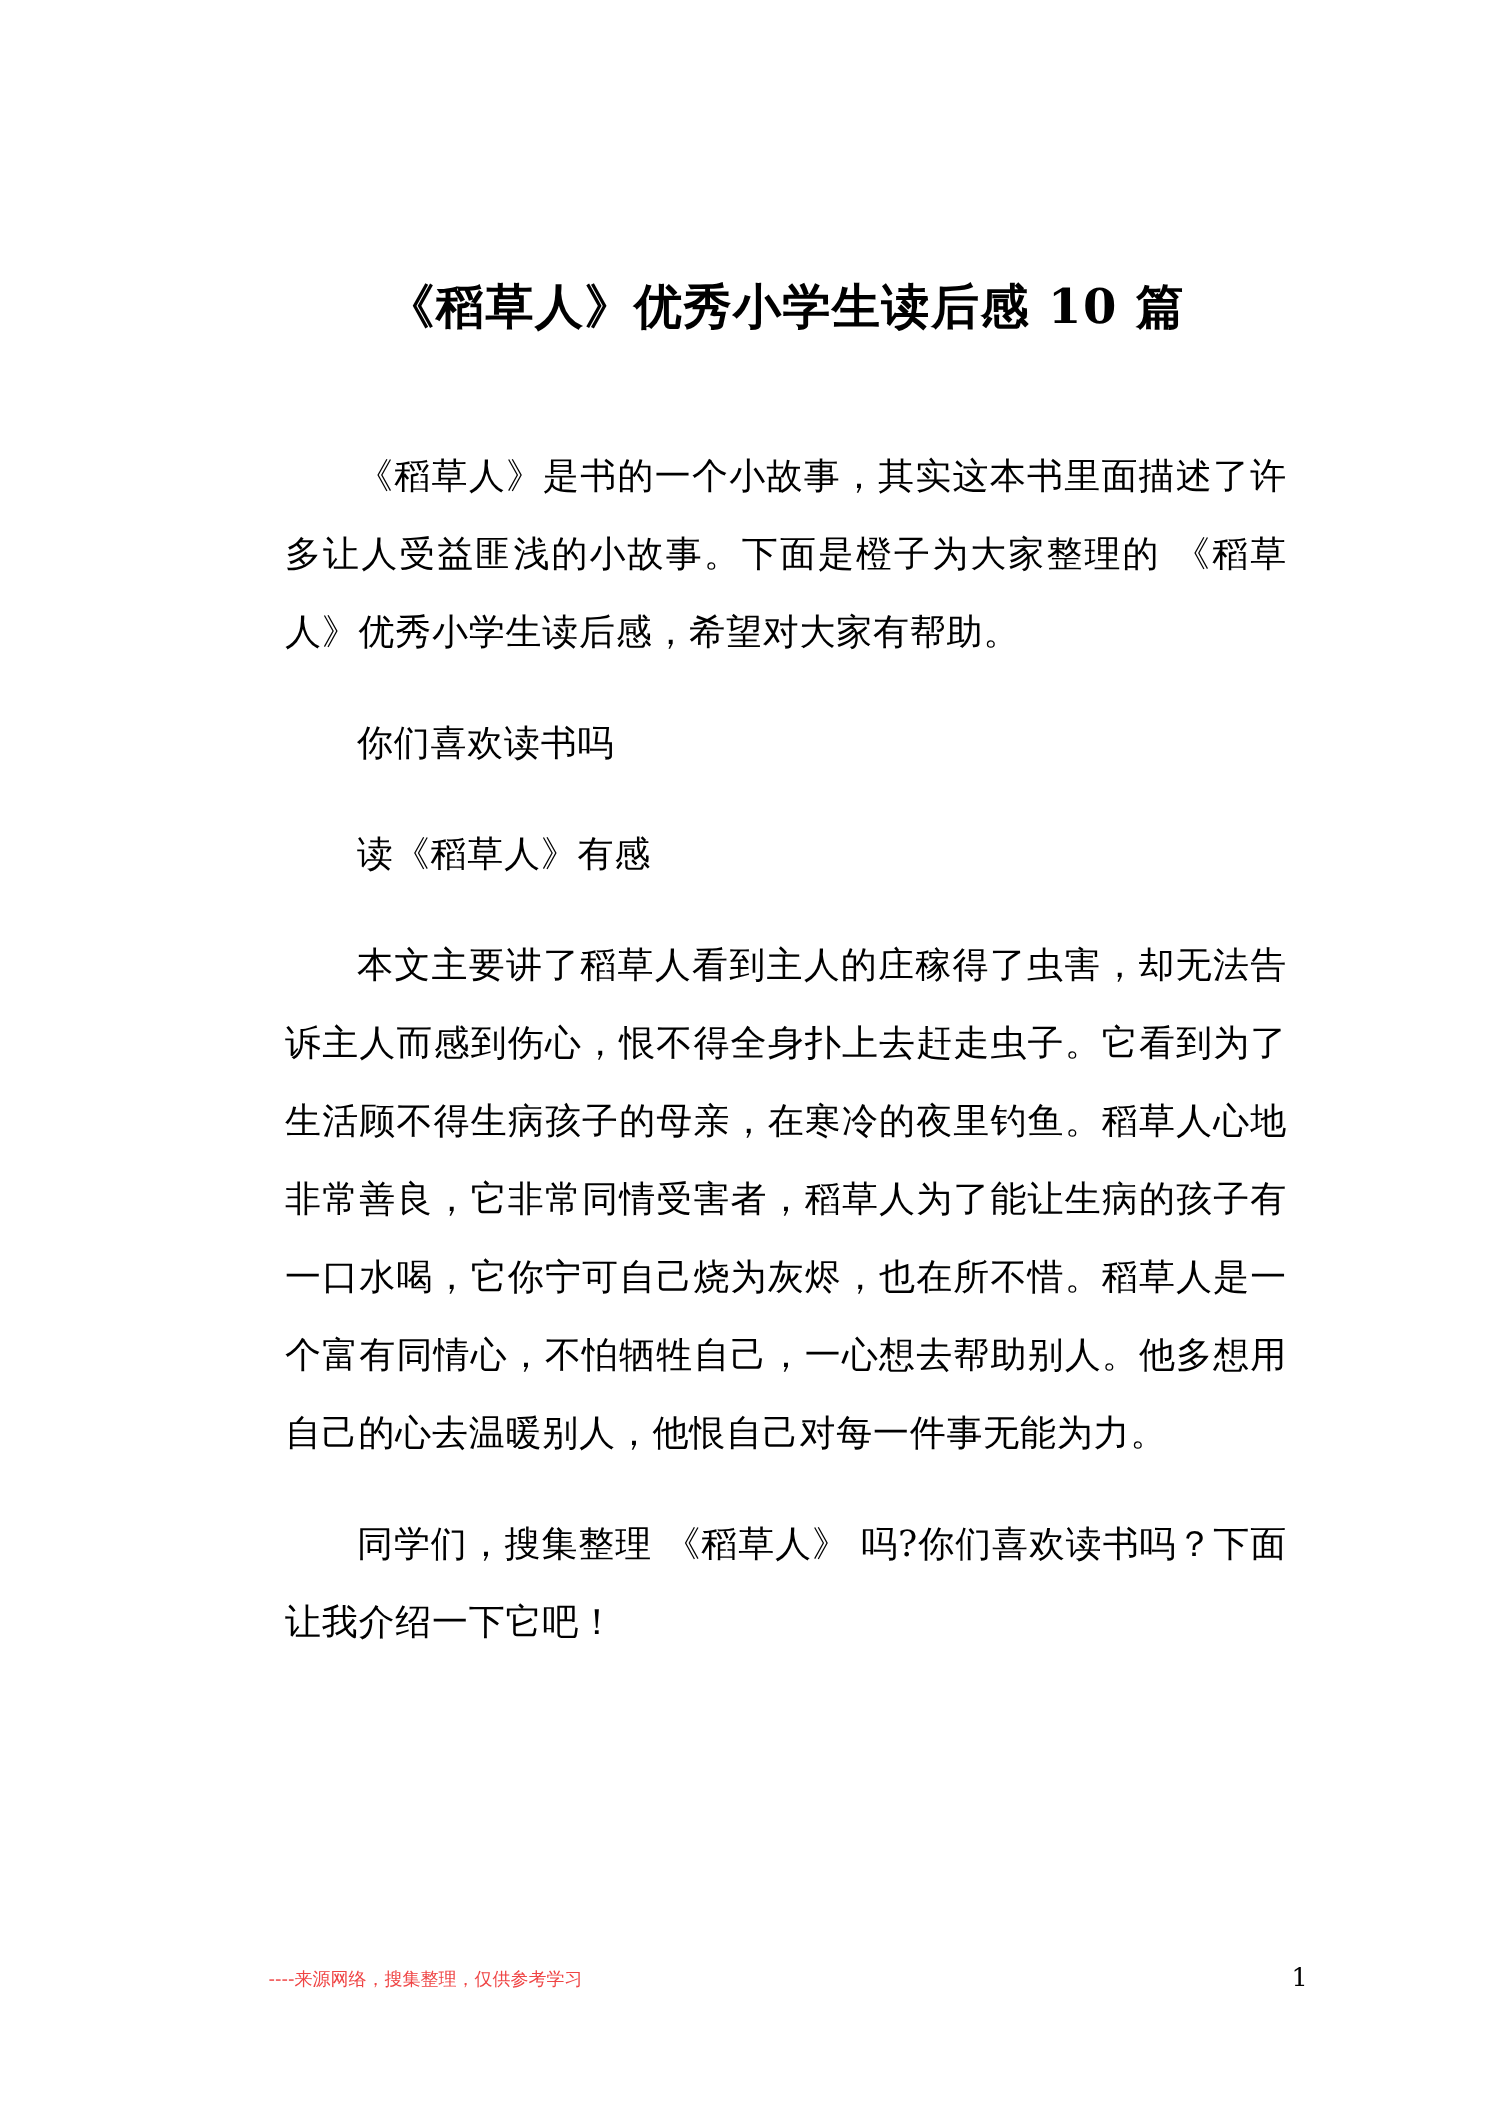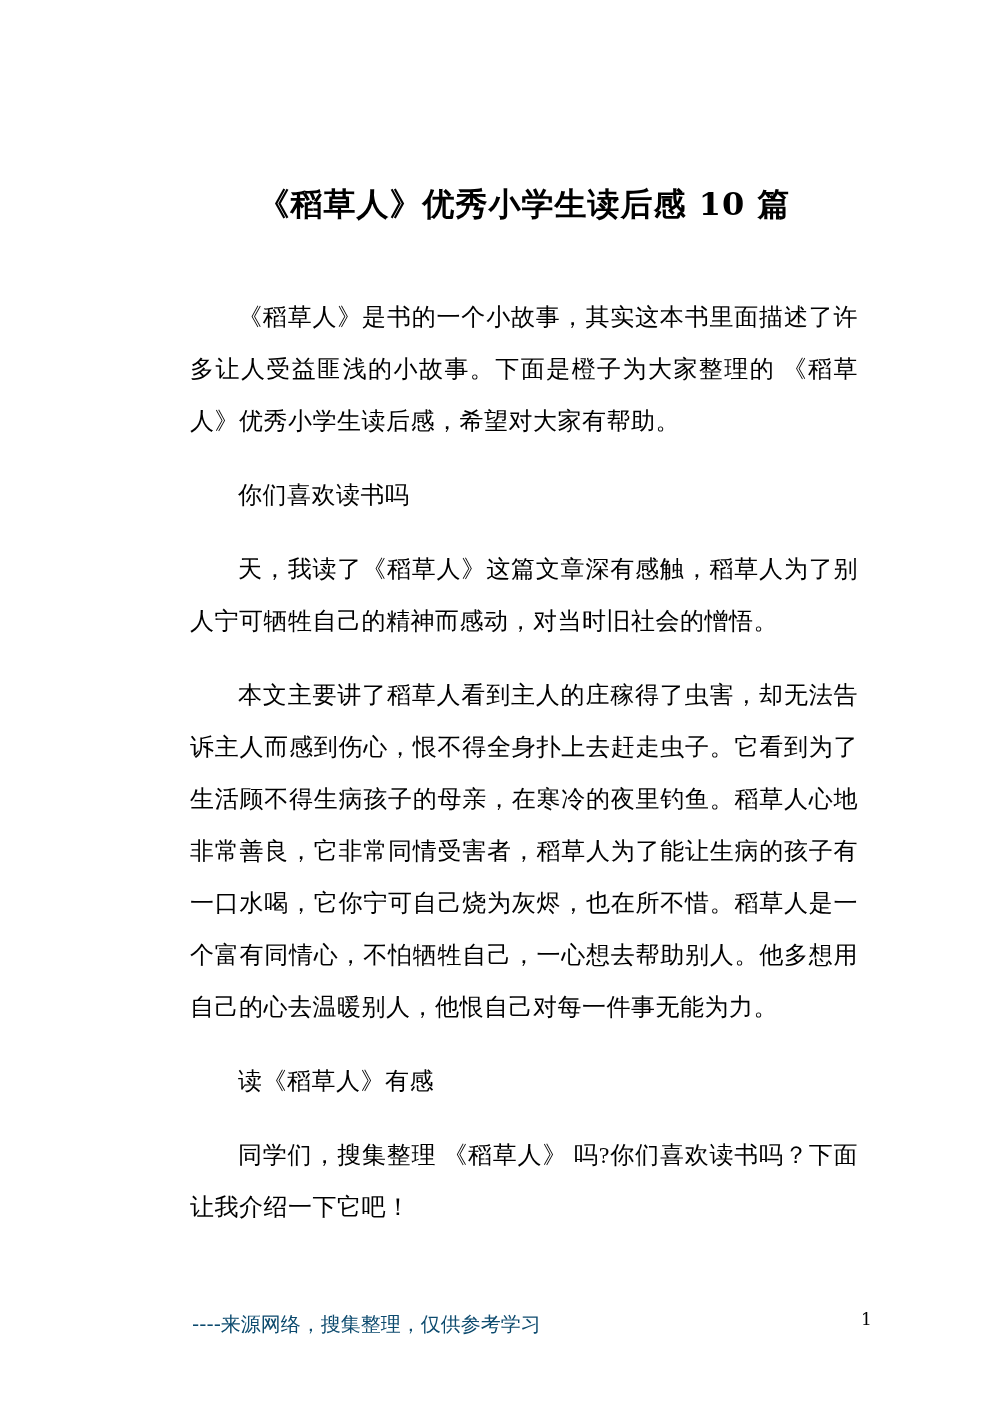--- a/index.html
+++ b/index.html
@@ -29,31 +29,29 @@
     line-height: 1.4;
     margin-bottom: 42px;
   }
   .para {
     font-size: 24px;
     line-height: 52px;
     letter-spacing: 0.5px;
     text-align: justify;
     text-indent: 2em;
     margin: 0;
-    font-family: Liberation Serif, serif;
   }
   .footer {
     position: absolute;
     left: 146px;
     top: 1278px;
     width: 712px;
-    font-size: 20px;
-    color: #0c4a6e;
+    font-size: 12px;
+    color: #ef4444;
     font-family: "DejaVu Sans", "Liberation Sans", sans-serif;
-    margin-left: 13px;
   }
   .page-number {
     position: absolute;
     left: 828px;
     top: 1276px;
     font-size: 17px;
     color: #000000;
     font-family: "DejaVu Serif", "Liberation Serif", serif;
   }
 </style>
@@ -61,25 +59,24 @@
 <body>
 
 <div class="page">
   <div class="content">
     <h1 class="doc-title">《稻草人》优秀小学生读后感 10 篇</h1>
 
     <p class="para">《稻草人》是书的一个小故事，其实这本书里面描述了许多让人受益匪浅的小故事。下面是橙子为大家整理的 《稻草人》优秀小学生读后感，希望对大家有帮助。</p>
 
     <p class="para">你们喜欢读书吗</p>
 
-    <p class="para">天，我读了《稻草人》这篇文章深有感触，稻草人为了别人宁可牺牲自己的精神而感动，对当时旧社会的憎悟。</p>
+
+    <p class="para">读《稻草人》有感</p>
 
     <p class="para">本文主要讲了稻草人看到主人的庄稼得了虫害，却无法告诉主人而感到伤心，恨不得全身扑上去赶走虫子。它看到为了生活顾不得生病孩子的母亲，在寒冷的夜里钓鱼。稻草人心地非常善良，它非常同情受害者，稻草人为了能让生病的孩子有一口水喝，它你宁可自己烧为灰烬，也在所不惜。稻草人是一个富有同情心，不怕牺牲自己，一心想去帮助别人。他多想用自己的心去温暖别人，他恨自己对每一件事无能为力。</p>
-
-    <p class="para">读《稻草人》有感</p>
 
     <p class="para">同学们，搜集整理 《稻草人》 吗?你们喜欢读书吗？下面让我介绍一下它吧！</p>
 
   </div>
 
   <div class="footer">----来源网络，搜集整理，仅供参考学习</div>
 
   <div class="page-number">1</div>
 </div>
 

